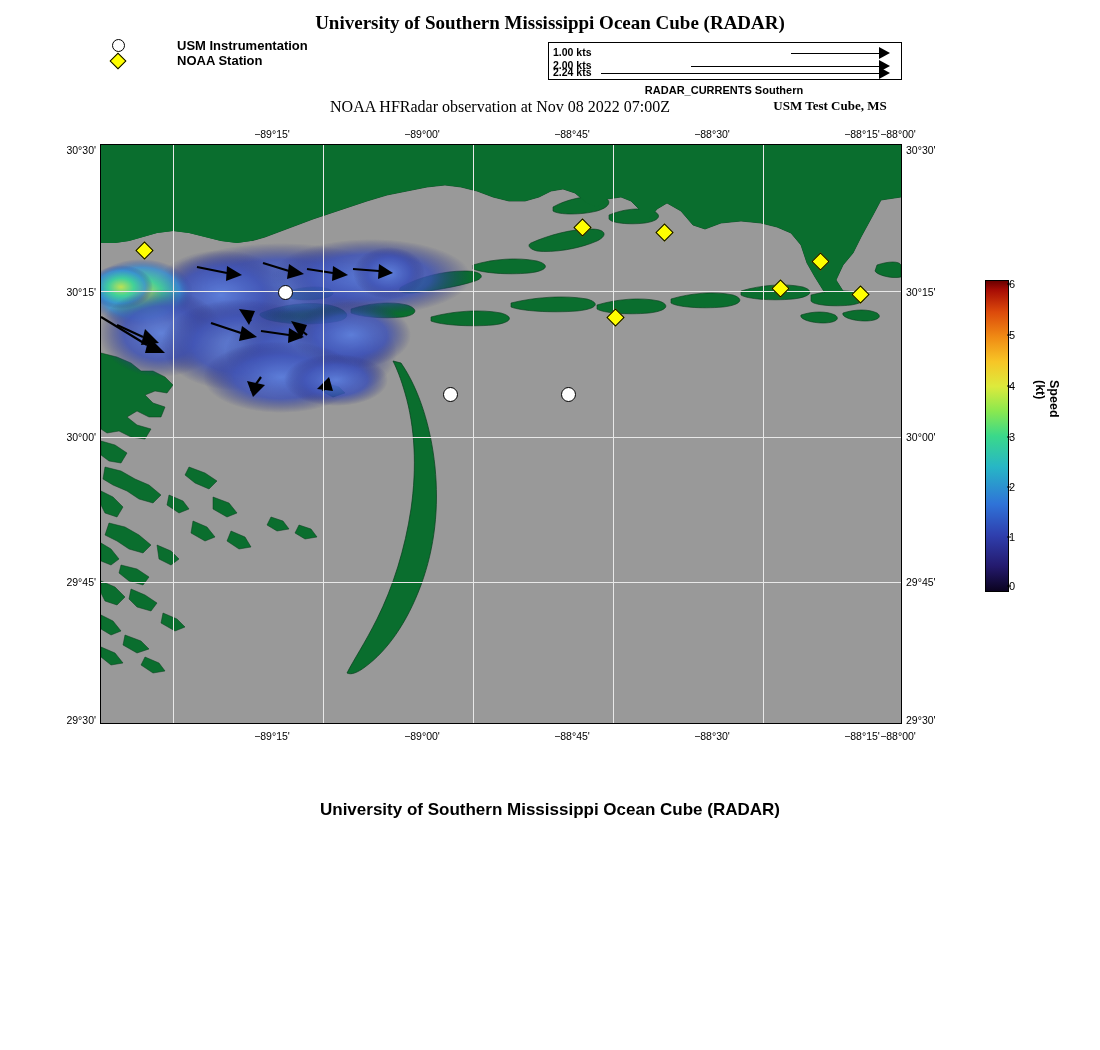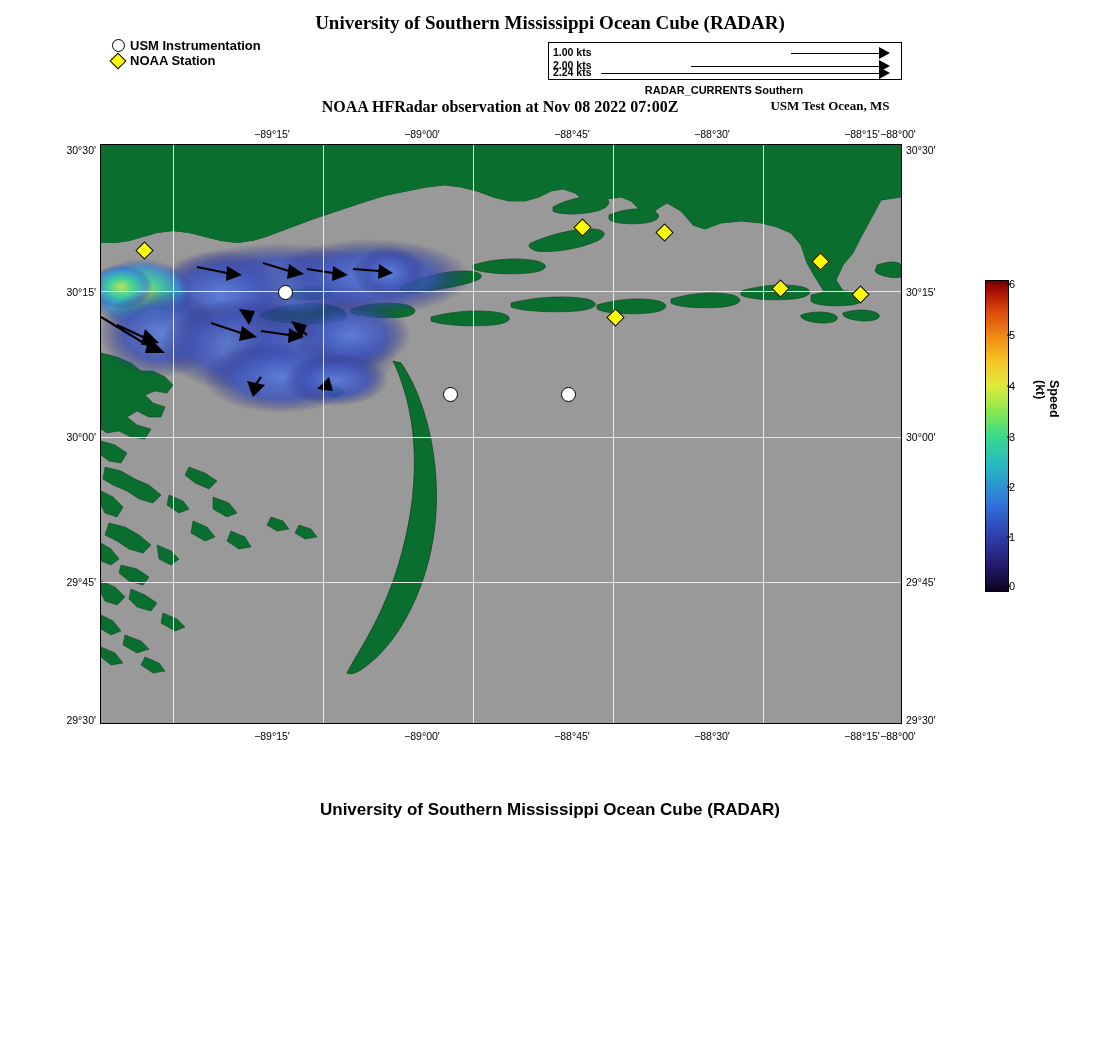--- a/index.html
+++ b/index.html
@@ -30,39 +30,39 @@
     text-align: center;
     font-family: "Liberation Sans", sans-serif;
     font-weight: bold;
     font-size: 17px;
     color: #000;
   }
   #obs-title {
     left: 100px; top: 98px; width: 800px;
     text-align: center;
     font-family: "Liberation Serif", serif;
-    font-weight: bold;
+    font-weight: normal;
     font-size: 16px;
     color: #000;
   }
   #range-label {
     left: 700px; top: 98px; width: 260px;
     text-align: center;
     font-family: "Liberation Serif", serif;
     font-weight: bold;
     font-size: 13px;
     color: #000;
   }
 
   
   #legend { left: 110px; top: 38px; }
   .legend-row {
     display: flex; align-items: center;
     height: 15px;
-    font-size: 13px; font-weight: bold; color: #000;
+    font-size: 13px; font-weight: bold; color: #000; gap: 47px;
   }
   .legend-sym {
     width: 18px; height: 15px; position: relative; flex: 0 0 18px;
   }
   .sym-circle {
     position: absolute; left: 2px; top: 1px;
     width: 11px; height: 11px; border-radius: 50%;
     background: #ffffff; border: 1.6px solid #000;
   }
   .sym-diamond {
@@ -171,21 +171,21 @@
     font-size: 12.5px; font-weight: bold; color: #000;
     writing-mode: vertical-rl;
     font-family: "Liberation Sans", sans-serif;
   }
 </style>
 </head>
 <body>
 
 <div class="abs" id="main-title">University of Southern Mississippi Ocean Cube (RADAR)</div>
 <div class="abs" id="obs-title">NOAA HFRadar observation at Nov 08 2022 07:00Z</div>
-<div class="abs" id="range-label">USM Test Ocean, MS</div>
+<div class="abs" id="range-label">USM Test Cube, MS</div>
 <div class="abs" id="bottom-title">University of Southern Mississippi Ocean Cube (RADAR)</div>
 
 <div class="abs" id="legend">
   <div class="legend-row">
     <span class="legend-sym">
         <span class="sym-circle"></span>
       </span>
     <span class="legend-label">USM Instrumentation</span>
   </div>
   <div class="legend-row">

